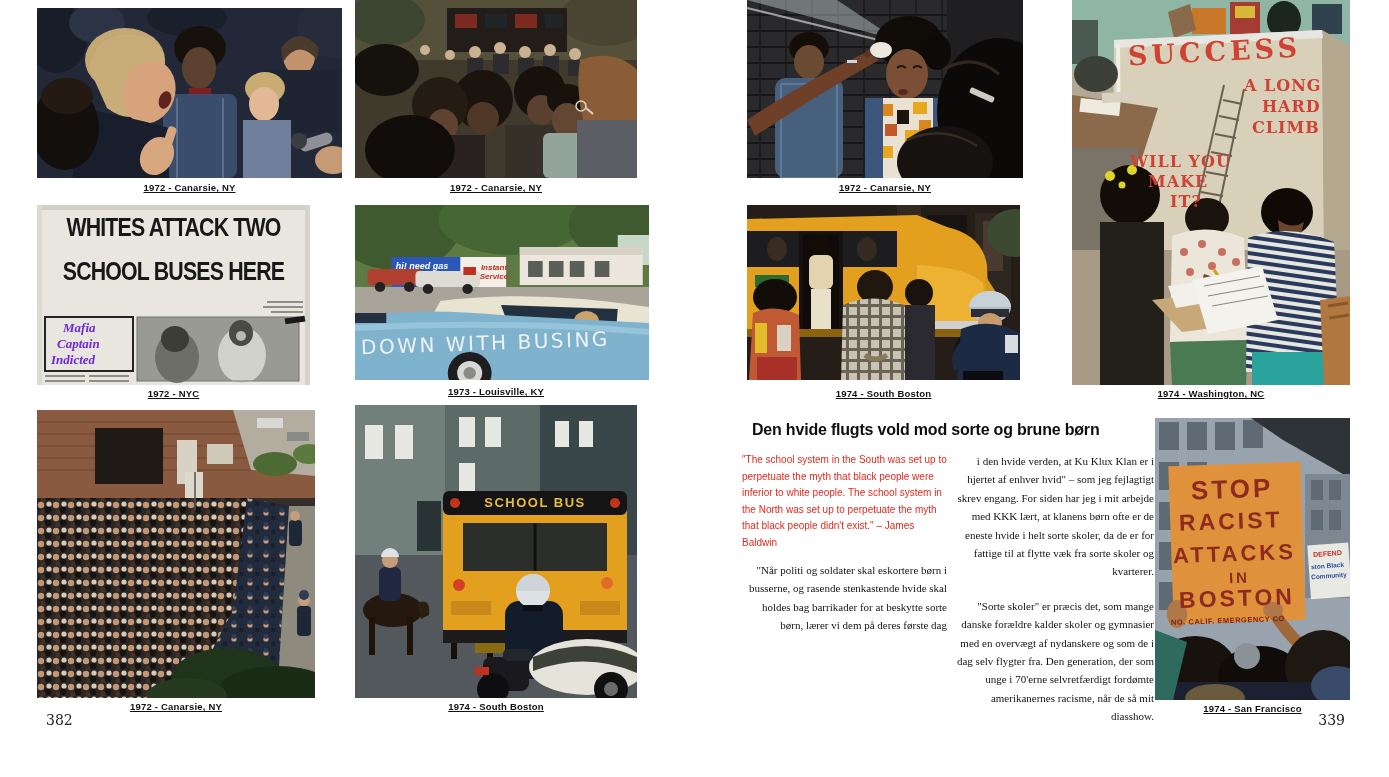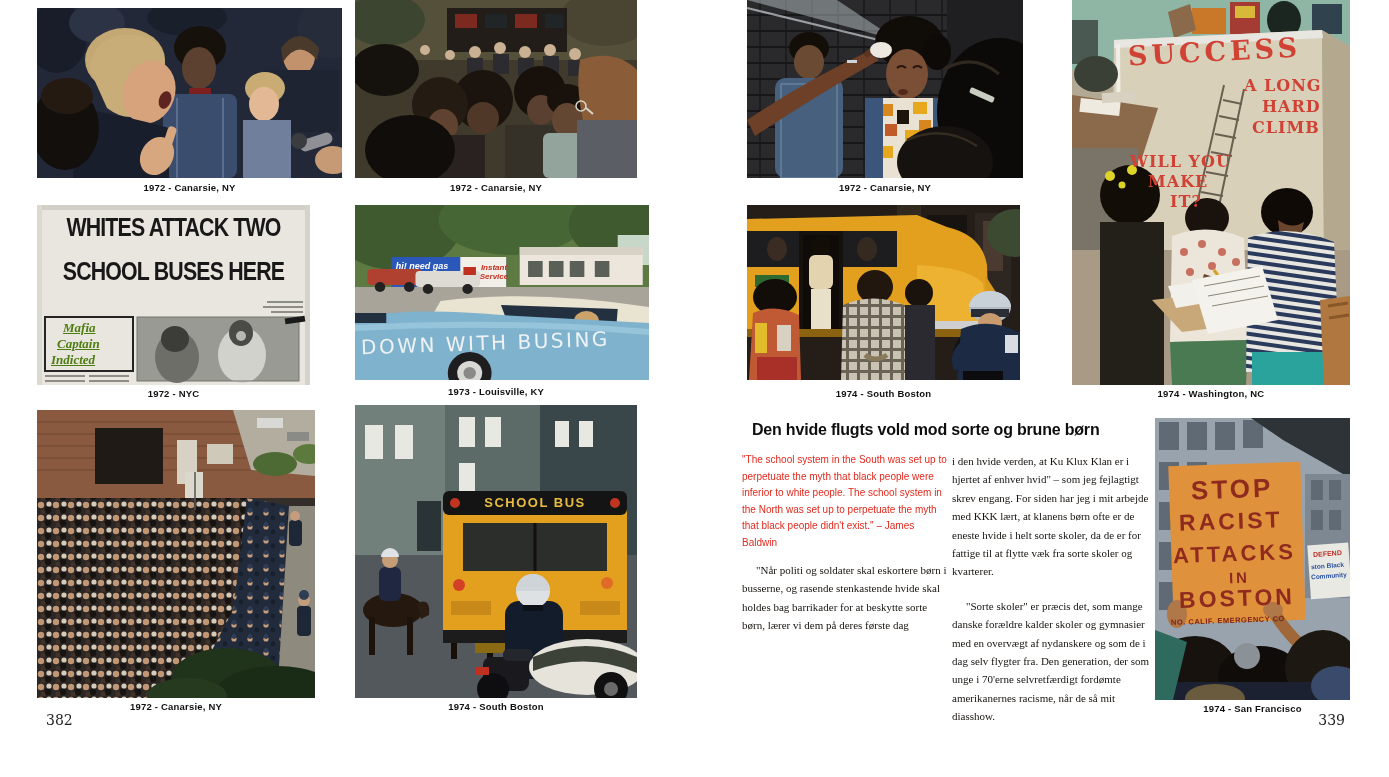--- a/index.html
+++ b/index.html
@@ -1,33 +1,33 @@
 <!DOCTYPE html>
 <html><head>
 <meta charset="utf-8">
 <style>
   html,body{margin:0;padding:0;background:#ffffff;}
   #spread{position:relative;width:1389px;height:777px;background:#fff;overflow:hidden;
           font-family:"Liberation Sans",sans-serif;}
   .photo{position:absolute;overflow:hidden;}
   .photo svg{display:block;width:100%;height:100%;}
   .caption{position:absolute;font:700 9.5px "Liberation Sans",sans-serif;color:#101010;
-           text-align:center;letter-spacing:.2px;}
+           text-align:center;letter-spacing:.2px;text-decoration:underline;}
   .pagenum{position:absolute;font:400 14px "DejaVu Serif",serif;color:#222;}
   .headline{position:absolute;font:700 16px/1.2 "Liberation Sans",sans-serif;
             letter-spacing:-.2px;color:#0e0e0e;}
   .col{position:absolute;}
   .quote{font:400 10px/16.5px "Liberation Sans",sans-serif;color:#e02a1e;margin:0 0 10px 0;}
-  .body{font:400 11px/18.4px "Liberation Serif",serif;color:#17130f;margin:0 0 16px 0;}
+  .body{font:400 11px/18.4px "Liberation Serif",serif;color:#17130f;margin:0 0 16px 0;text-align:right;}
   .indent{text-indent:14px;}
   
   .np-line{position:absolute;left:0;right:0;text-align:center;
            font:800 26px/28px "Liberation Sans",sans-serif;color:#181818;
            transform:scaleX(.82);transform-origin:center top;letter-spacing:-1px;white-space:nowrap;}
-  .np-box-line{position:absolute;font:700 italic 13px "Liberation Serif",serif;color:#4d7c0f;text-decoration:underline;}
+  .np-box-line{position:absolute;font:700 italic 13px "Liberation Serif",serif;color:#6d28d9;}
   
   .car-slogan{position:absolute;font:400 20px "DejaVu Sans",sans-serif;color:#eef2f4;
               letter-spacing:2.5px;transform:rotate(-2deg);}
   .bb-blue{position:absolute;font:700 italic 9px/10px "Liberation Sans",sans-serif;color:#fff;white-space:normal;text-align:center;}
   .bb-red{position:absolute;font:700 italic 8px/9px "Liberation Sans",sans-serif;color:#c03020;white-space:normal;text-align:center;margin-left:16px;}
   
   .busrear-label{position:absolute;text-align:center;font:700 13px "Liberation Sans",sans-serif;
                  color:#e8bc40;letter-spacing:1.5px;}
   
   .poster-red{position:absolute;color:#cf4234;font:700 16px "DejaVu Serif",serif;letter-spacing:1px;}

